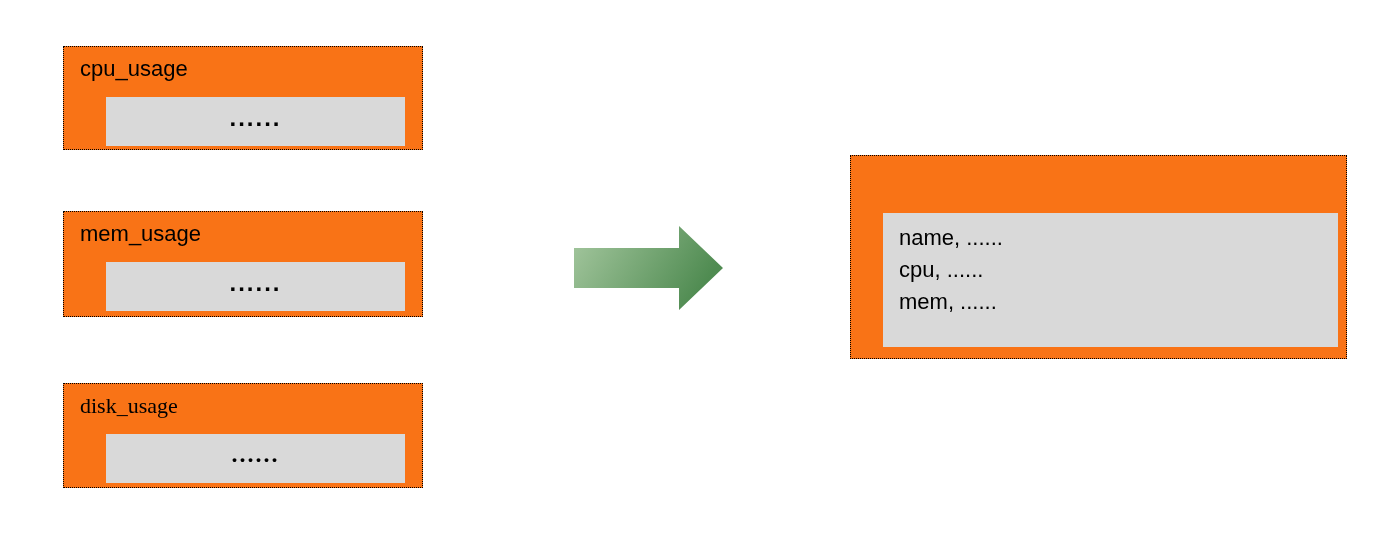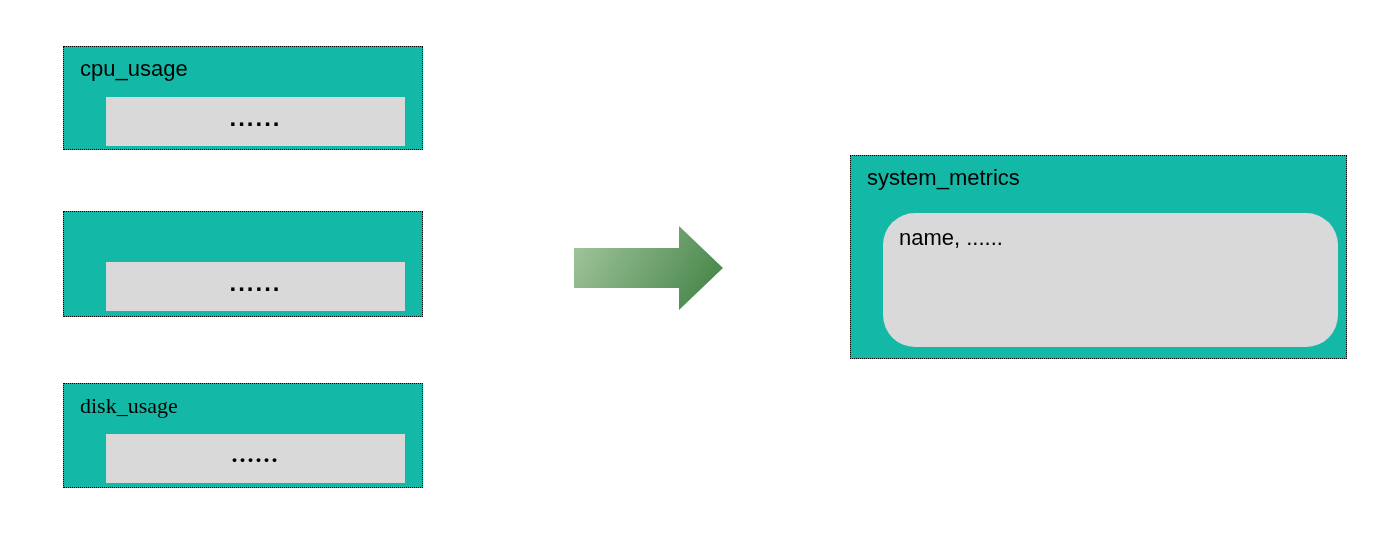--- a/index.html
+++ b/index.html
@@ -11,21 +11,21 @@
   .canvas {
     position: relative;
     width: 1392px;
     height: 559px;
     background: #ffffff;
     overflow: hidden;
   }
   .schema-box {
     position: absolute;
     border: 1.5px dotted #000000;
-    background: #14b8a6;
+    background: #f97316;
     box-sizing: border-box;
   }
   .schema-title {
     position: absolute;
     left: 16px;
     top: 9px;
     font-size: 22px;
     color: #000000;
     white-space: nowrap;
   }
@@ -73,36 +73,36 @@
     left: 42px;
     top: 50px;
     width: 299px;
     height: 49px;
   }
   #box-target .fields-panel {
     left: 32px;
     top: 57px;
     width: 455px;
     height: 134px;
-    border-radius: 32px;
   }
 </style>
 </head>
 <body>
 
 <div class="canvas">
 
   <div class="schema-box" id="box-cpu">
     <div class="schema-title">cpu_usage</div>
     <div class="placeholder-bar">
       <span class="placeholder-dots">......</span>
     </div>
   </div>
 
   <div class="schema-box" id="box-mem">
+    <div class="schema-title">mem_usage</div>
     <div class="placeholder-bar">
       <span class="placeholder-dots">......</span>
     </div>
   </div>
 
   <div class="schema-box" id="box-disk">
     <div class="schema-title">disk_usage</div>
     <div class="placeholder-bar">
       <span class="placeholder-dots">......</span>
     </div>
@@ -114,19 +114,20 @@
         <linearGradient id="arrowGrad" x1="0%" y1="0%" x2="100%" y2="35%">
           <stop offset="0%" stop-color="#a6c8a0"></stop>
           <stop offset="100%" stop-color="#4f8b51"></stop>
         </linearGradient>
       </defs>
       <polygon points="0,22 105,22 105,0 149,42 105,84 105,62 0,62" fill="url(#arrowGrad)"></polygon>
     </svg>
   </div>
 
   <div class="schema-box" id="box-target">
-    <div class="schema-title">system_metrics</div>
     <div class="fields-panel">
       <div class="field-row">name, ......</div>
+      <div class="field-row">cpu, ......</div>
+      <div class="field-row">mem, ......</div>
     </div>
   </div>
 
 </div>
 
 </body></html>

